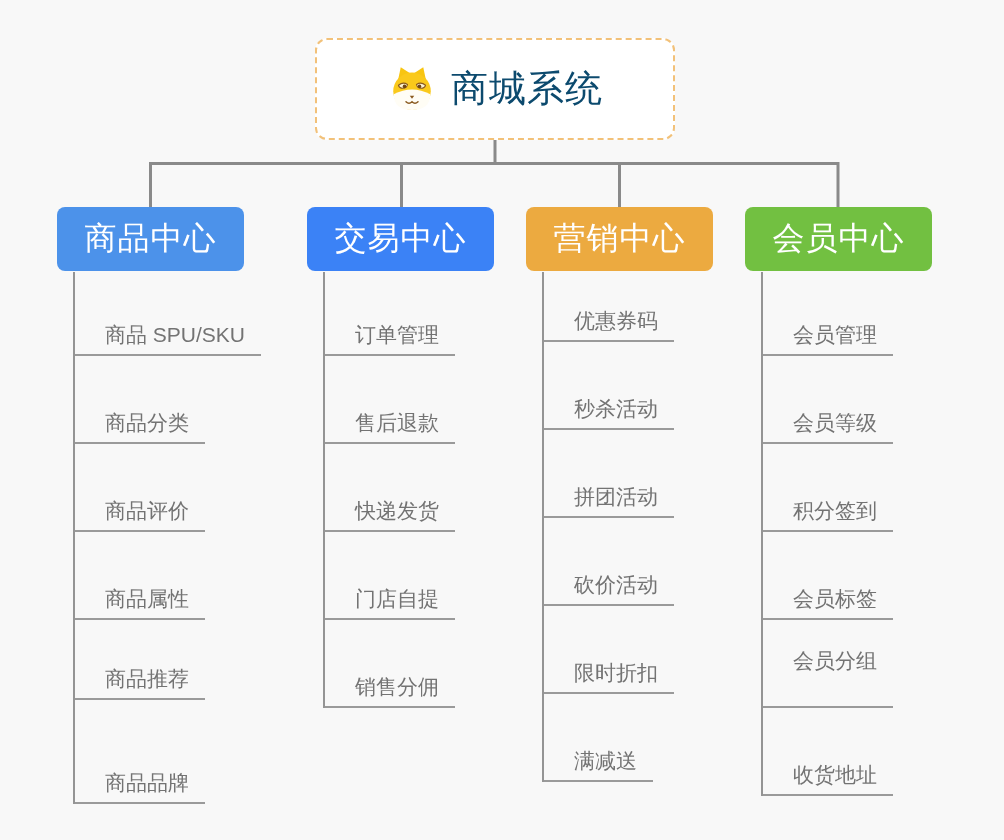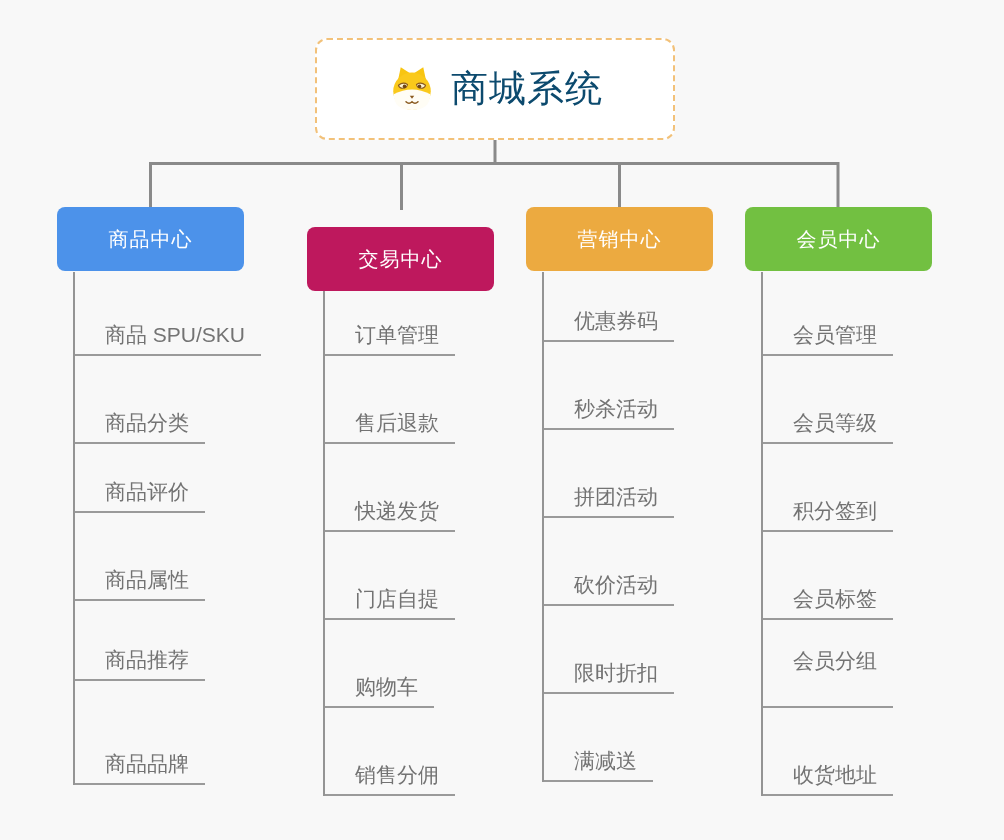--- a/index.html
+++ b/index.html
@@ -30,21 +30,21 @@
   .root-icon{width:50px;height:48px;flex:0 0 auto;}
 
   
   .connectors{position:absolute;left:0;top:0;pointer-events:none;}
 
   
   .branch-header{
     position:absolute;top:207px;width:187px;height:64px;
     border-radius:8px;
     color:#ffffff;
-    font-size:20px;
+    font-size:32px;
     display:flex;align-items:center;justify-content:center;
     letter-spacing:1px;
     cursor:pointer;
     z-index:2;
   }
 
   
   .branch-list{
     position:absolute;top:272px;
     border-left:2px solid #949494;
@@ -103,49 +103,46 @@
 
   <div id="branches">
       <div class="branch-header" style="left: 57px; background: rgb(76, 146, 234);">商品中心</div>
       <div class="branch-list" style="left: 73px;">
         <div class="topic-item" style="height: 84px;">
           <span>商品 SPU/SKU</span>
         </div>
         <div class="topic-item" style="height: 88px;">
           <span>商品分类</span>
         </div>
-        <div class="topic-item" style="height: 69px;">
+        <div class="topic-item" style="height: 88px;">
           <span>商品评价</span>
         </div>
         <div class="topic-item" style="height: 88px;">
           <span>商品属性</span>
         </div>
         <div class="topic-item" style="height: 80px;">
           <span>商品推荐</span>
         </div>
         <div class="topic-item" style="height: 104px;">
           <span>商品品牌</span>
         </div>
       </div>
-      <div class="branch-header" style="left: 307px; background: #be185d; margin-top: 20px;">交易中心</div>
+      <div class="branch-header" style="left: 307px; background: #3b82f6;">交易中心</div>
       <div class="branch-list" style="left: 323px;">
         <div class="topic-item" style="height: 84px;">
           <span>订单管理</span>
         </div>
         <div class="topic-item" style="height: 88px;">
           <span>售后退款</span>
         </div>
         <div class="topic-item" style="height: 88px;">
           <span>快递发货</span>
         </div>
         <div class="topic-item" style="height: 88px;">
           <span>门店自提</span>
-        </div>
-        <div class="topic-item" style="height: 88px;">
-          <span>购物车</span>
         </div>
         <div class="topic-item" style="height: 88px;">
           <span>销售分佣</span>
         </div>
       </div>
       <div class="branch-header" style="left: 526px; background: rgb(236, 170, 64);">营销中心</div>
       <div class="branch-list" style="left: 542px;">
         <div class="topic-item" style="height: 70px;">
           <span>优惠券码</span>
         </div>

